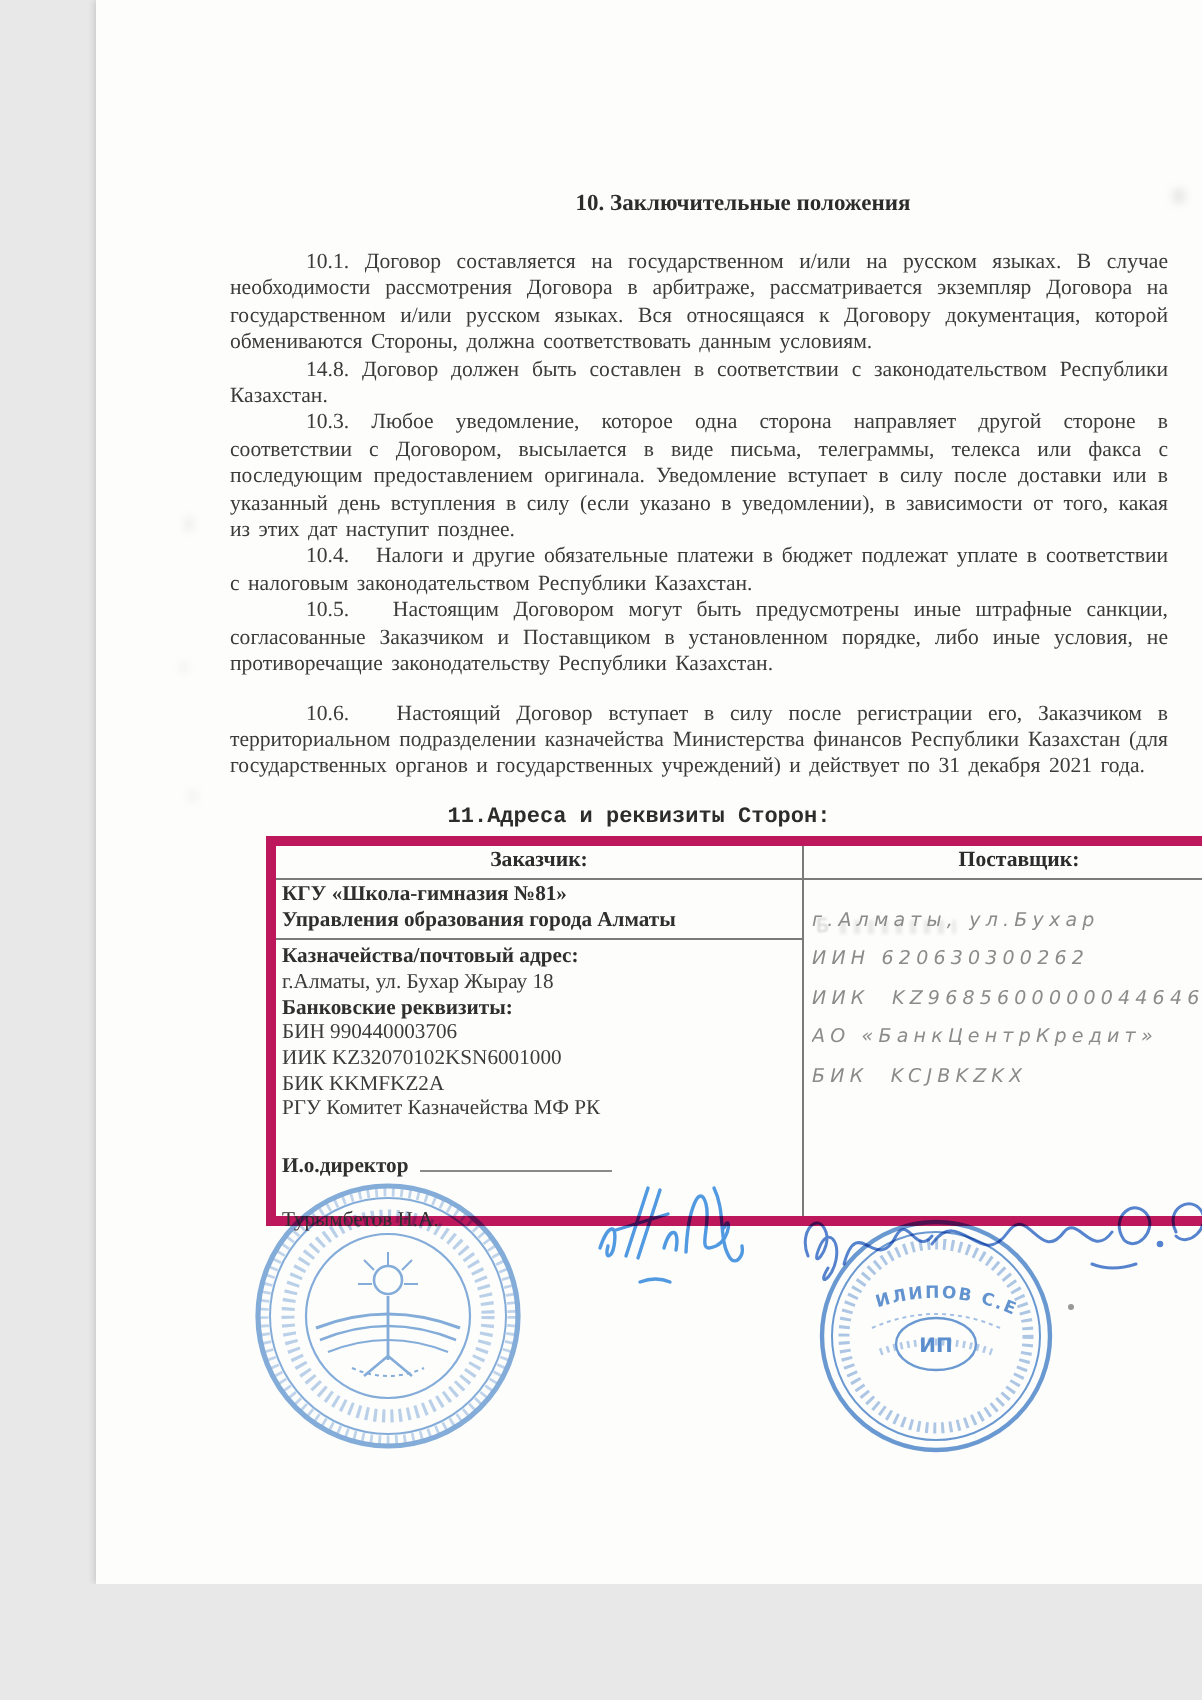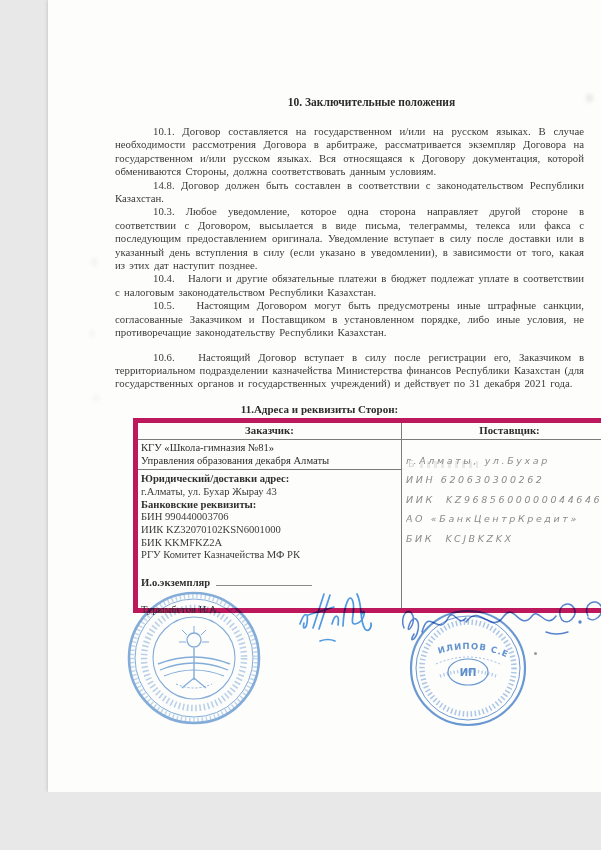--- a/index.html
+++ b/index.html
@@ -19,41 +19,41 @@
     margin:0 0 17px 0;transform:translateX(22px);
   }
   .para{
     margin:0;font-size:10.8px;line-height:13.4px;
     text-align:justify;text-indent:38px;
     word-spacing:1.5px;
   }
   .gap-before{margin-top:11px;}
   .h-sec11{
     text-align:center;font-weight:bold;font-size:11px;color:#2c2c2c;
-    margin:12px 0 3px 0;transform:translateX(-30px);
+    margin:12px 0 3px 0;transform:translateX(-30px);font-family:Liberation Mono, monospace;
   }
   
   .req-table{
     position:relative;margin-left:18px;width:489px;height:195px;
     border:5px solid #be185d;box-sizing:border-box;
     font-size:10.6px;
   }
   .col-left{
     position:absolute;left:0;top:0;bottom:0;width:264px;
     border-right:1px solid #7b7b7b;box-sizing:border-box;
   }
   .col-right{position:absolute;left:264px;top:0;bottom:0;right:0;}
   .cell-header{
     height:15px;border-bottom:1px solid #7b7b7b;
     text-align:center;font-weight:bold;font-size:10.8px;color:#2c2c2c;
     padding-top:1px;
   }
   .cust-name{
     border-bottom:1px solid #7b7b7b;
-    padding:1px 3px 2px 3px;font-weight:normal;color:#2f2f2f;
+    padding:1px 3px 2px 3px;font-weight:bold;color:#2f2f2f;
     line-height:13.2px;font-size:10.6px;
   }
   .cust-details{padding:3px 3px 0 3px;line-height:12.7px;color:#3b3b3b;}
   .cust-details .b{font-weight:bold;color:#2f2f2f;}
   .sig-row{margin-top:13px;font-weight:bold;color:#2f2f2f;white-space:nowrap;}
   .sig-line{
     display:inline-block;width:96px;border-bottom:1px solid #8a8a8a;
     height:10px;margin-left:6px;
   }
   .signer-name{margin-top:14px;font-weight:normal;color:#2f2f2f;}
@@ -109,31 +109,31 @@
     <p class="para gap-before">10.6.&nbsp;&nbsp;&nbsp;Настоящий Договор вступает в силу после регистрации его, Заказчиком в территориальном подразделении казначейства Министерства финансов Республики Казахстан (для государственных органов и государственных учреждений) и действует по 31 декабря 2021 года.</p>
 
     <h3 class="h-sec11">11.Адреса и реквизиты Сторон:</h3>
 
     <div class="req-table">
 
       <div class="col-left">
         <div class="cell-header">Заказчик:</div>
         <div class="cust-name">
           <div>КГУ «Школа-гимназия №81»</div>
-          <div>Управления образования декабря Алматы</div>
+          <div>Управления образования города Алматы</div>
         </div>
         <div class="cust-details">
-          <div class="b">Юридический/доставки адрес:</div>
-          <div>г.Алматы, ул. Бухар Жырау 43</div>
+          <div class="b">Казначейства/почтовый адрес:</div>
+          <div>г.Алматы, ул. Бухар Жырау 18</div>
           <div class="b">Банковские реквизиты:</div>
           <div>БИН 990440003706</div>
           <div>ИИК KZ32070102KSN6001000</div>
           <div>БИК KKMFKZ2A</div>
           <div>РГУ Комитет Казначейства МФ РК</div>
-          <div class="sig-row"><span>И.о.экземпляр</span><span class="sig-line"></span></div>
+          <div class="sig-row"><span>И.о.директор</span><span class="sig-line"></span></div>
           <div class="signer-name">Турымбетов Н.А.</div>
         </div>
       </div>
 
       <div class="col-right">
         <div class="cell-header">Поставщик:</div>
         <div class="supp-details">
           <div>г.Алматы, ул.Бухар</div>
           <div>ИИН 620630300262</div>
           <div>ИИК&nbsp;&nbsp;KZ968560000004464630</div>

